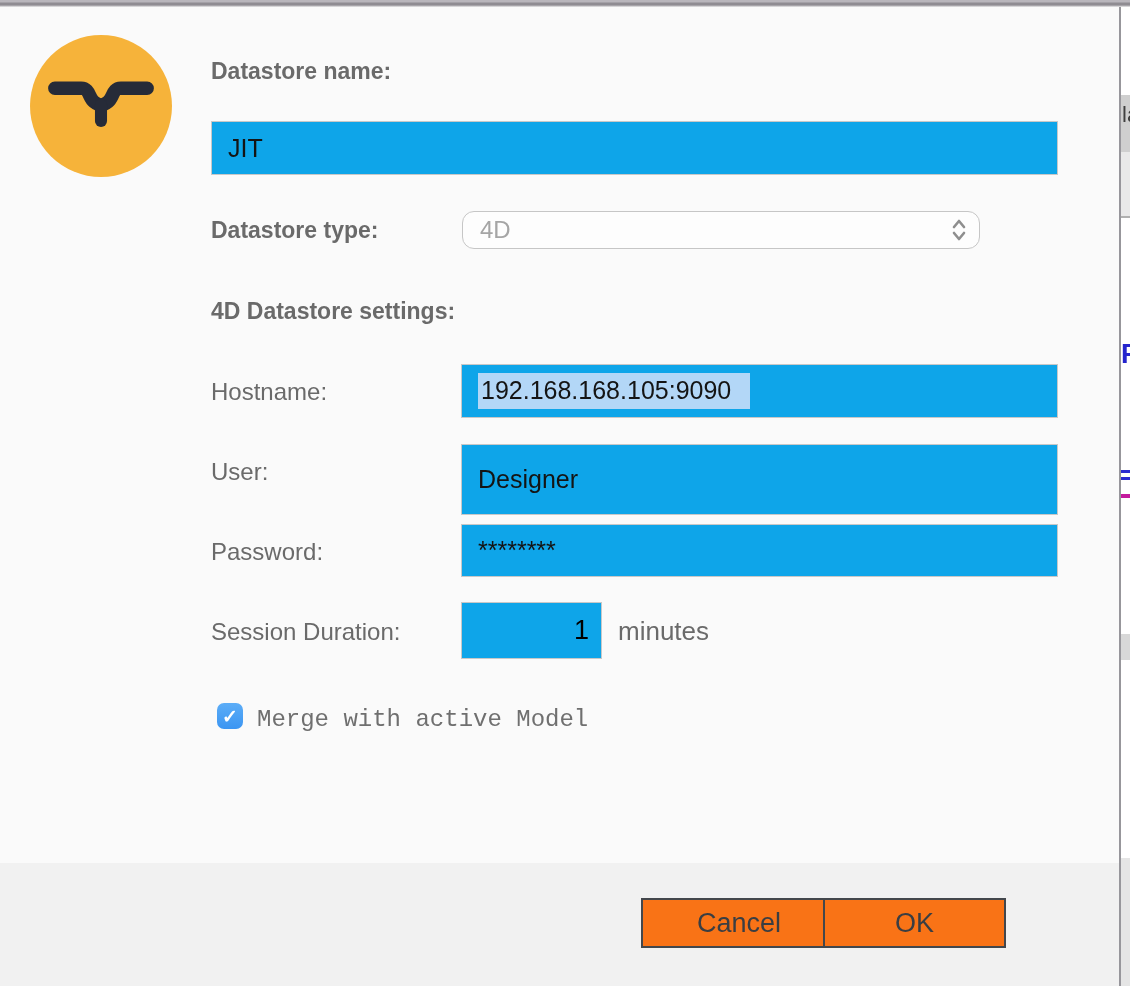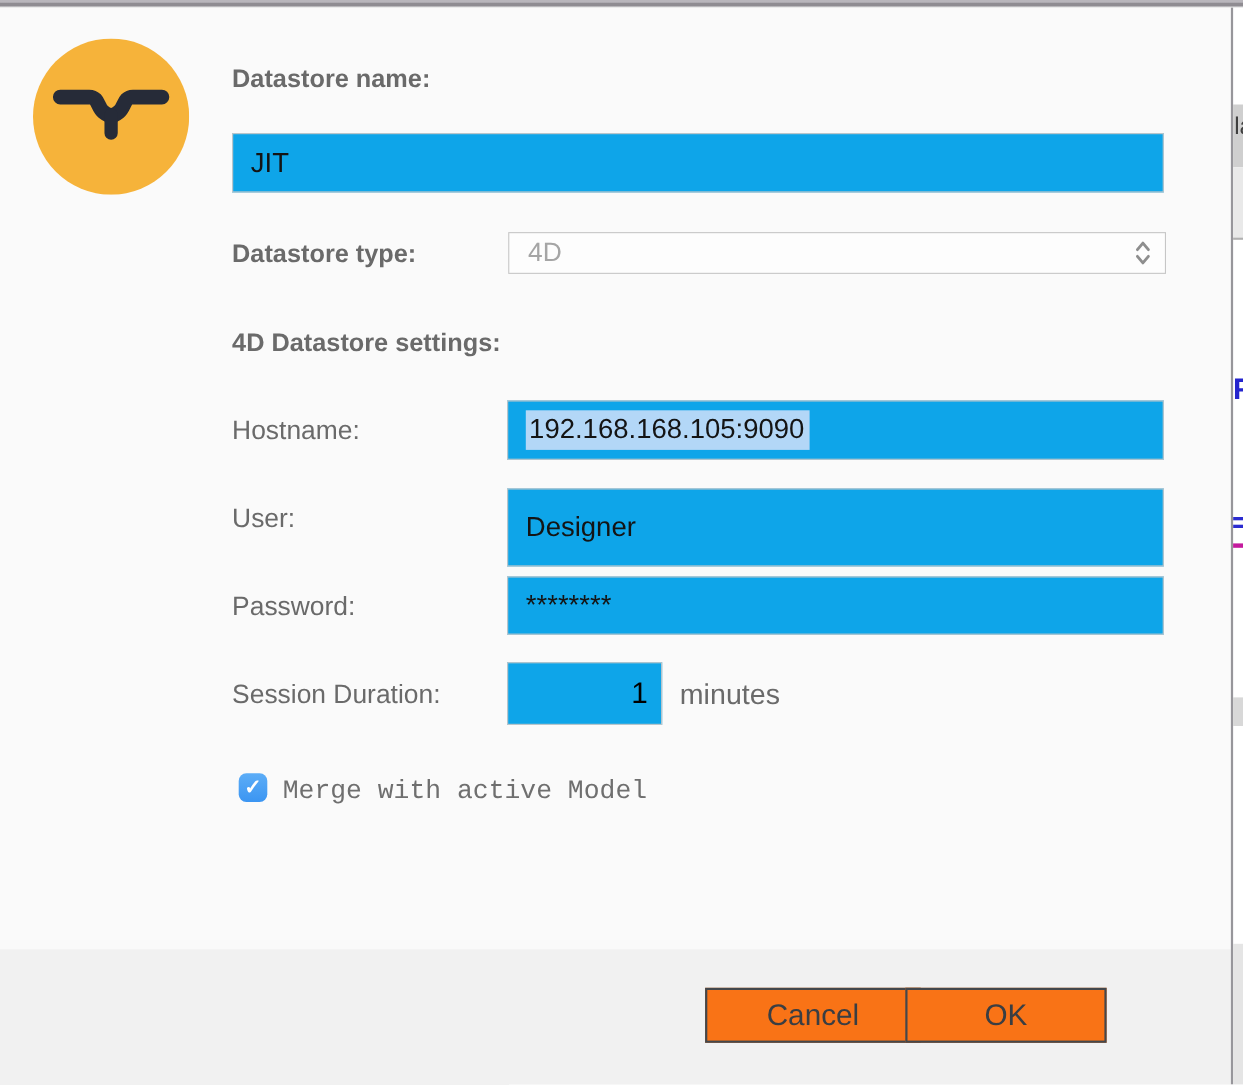--- a/index.html
+++ b/index.html
@@ -47,27 +47,27 @@
   .tinput input {
     border:none; outline:none; width:100%; background:transparent;
     font:inherit; color:inherit; padding:0;
   }
   .name-input  { left:211px; top:121px; width:847px; height:54px; }
   .host-input  { left:461px; top:364px; width:597px; height:54px; }
   .user-input  { left:461px; top:444px; width:597px; height:71px; }
   .pass-input  { left:461px; top:524px; width:597px; height:53px; letter-spacing:1px; }
   .sess-input  { left:461px; top:602px; width:141px; height:57px; }
   .sess-input input { text-align:right; font-size:27px; color:#000; }
-  .selection { background:#b3d7f7; padding:3px 5px 4px 3px; }
+  .selection { background:#b3d7f7; padding:3px 19px 4px 3px; }
 
   
   .type-select {
-    position:absolute; left:462px; top:211px; width:598px; height:38px;
+    position:absolute; left:462px; top:211px; width:518px; height:38px;
     box-sizing:border-box; background:#fdfdfd; border:1px solid #c6c6c6;
-    border-radius:0; display:flex; align-items:center;
+    border-radius:12px; display:flex; align-items:center;
     color:#a5a5a5; font-size:24px; padding:0 12px 0 17px;
   }
   .type-select .val { flex:1; }
   .chev { width:16px; height:26px; flex:0 0 auto; }
 
   
   .checkbox {
     position:absolute; left:217px; top:703px; width:26px; height:26px;
     border-radius:7px; background:linear-gradient(#5cadf7,#3b95f2);
     display:flex; align-items:center; justify-content:center;

